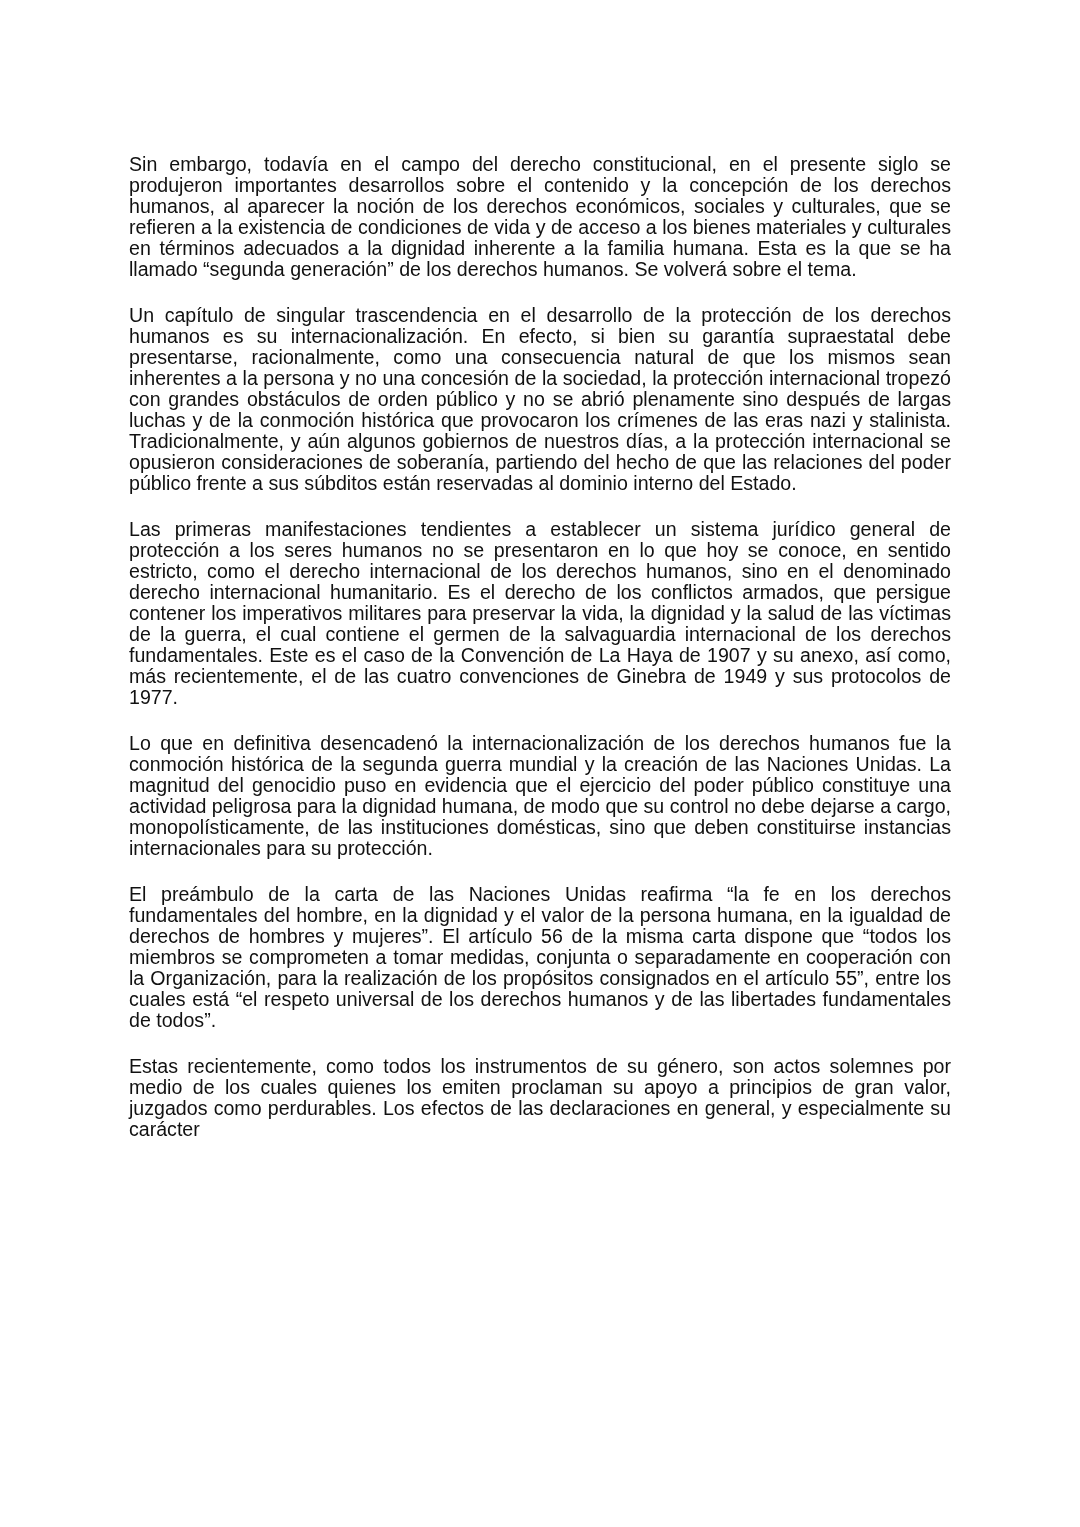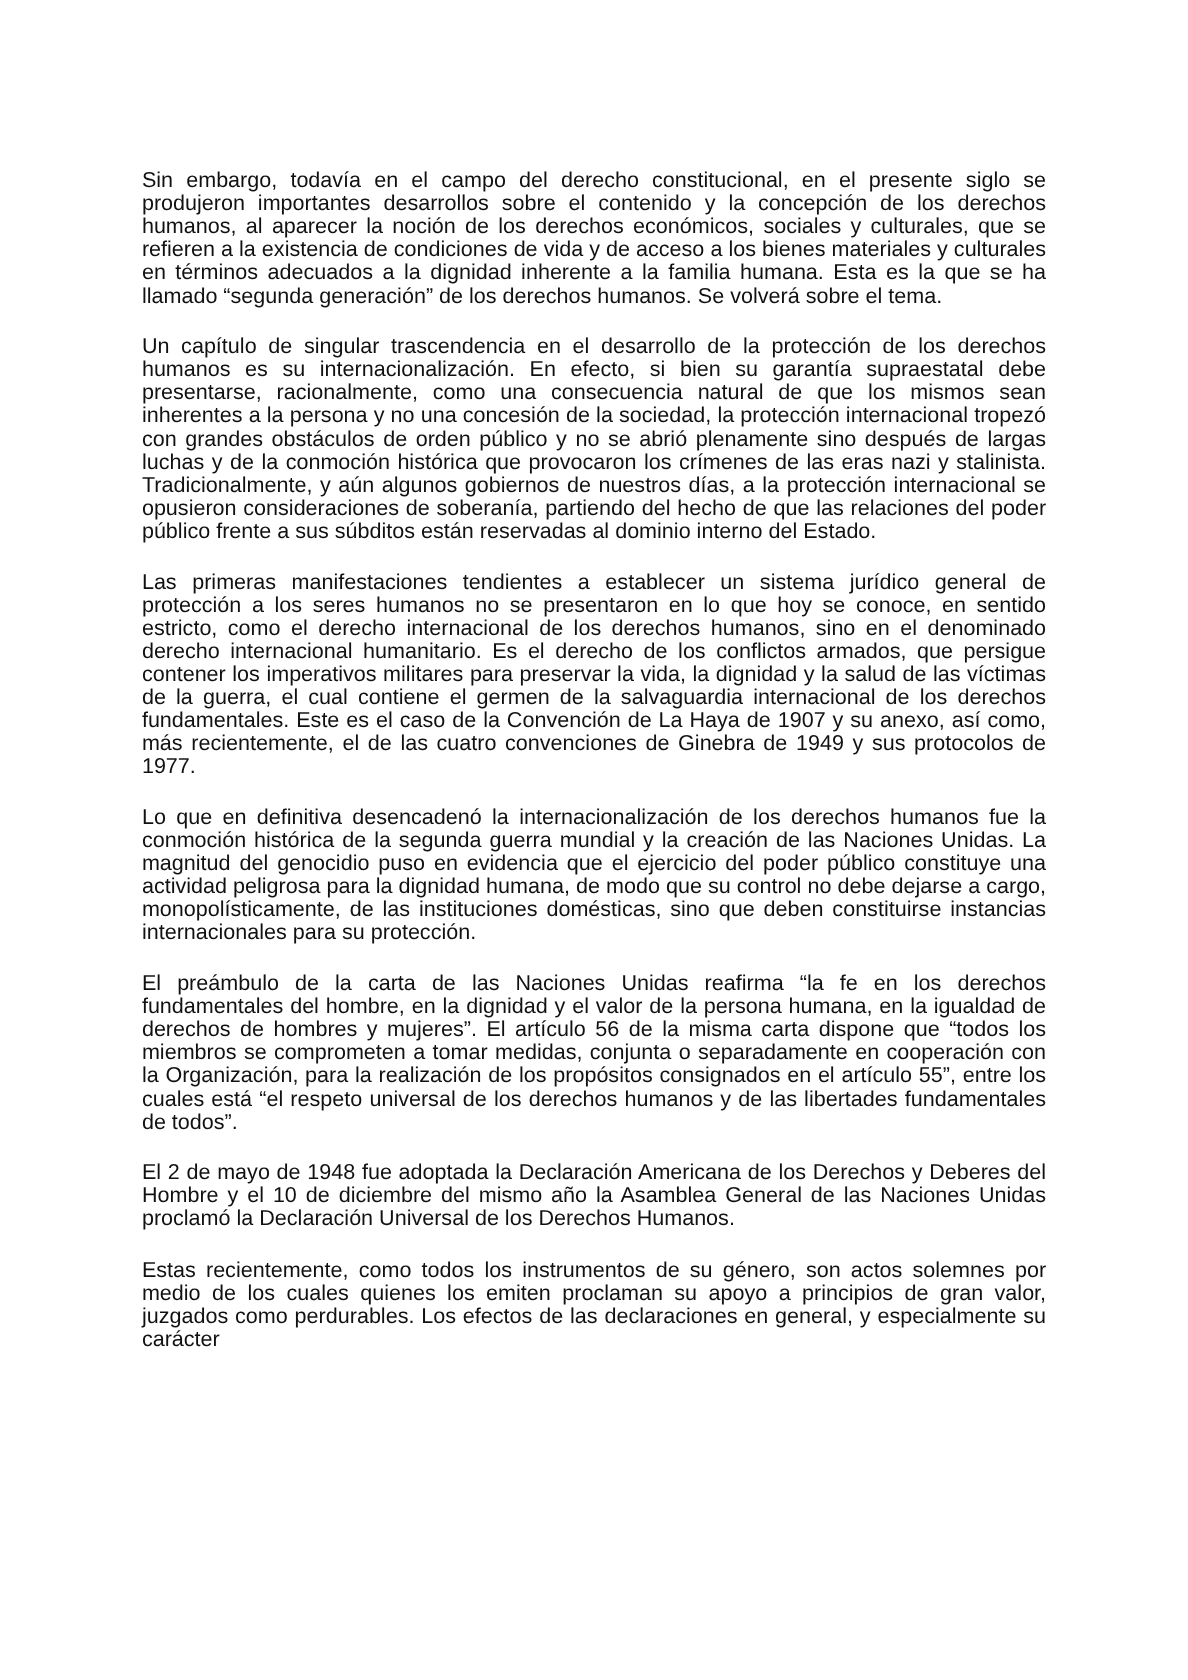--- a/index.html
+++ b/index.html
@@ -22,15 +22,14 @@
 </style>
 </head>
 <body>
 
 <div class="page">
   <p class="para">Sin embargo, todavía en el campo del derecho constitucional, en el presente siglo se produjeron importantes desarrollos sobre el contenido y la concepción de los derechos humanos, al aparecer la noción de los derechos económicos, sociales y culturales, que se refieren a la existencia de condiciones de vida y de acceso a los bienes materiales y culturales en términos adecuados a la dignidad inherente a la familia humana. Esta es la que se ha llamado “segunda generación” de los derechos humanos. Se volverá sobre el tema.</p>
   <p class="para">Un capítulo de singular trascendencia en el desarrollo de la protección de los derechos humanos es su internacionalización. En efecto, si bien su garantía supraestatal debe presentarse, racionalmente, como una consecuencia natural de que los mismos sean inherentes a la persona y no una concesión de la sociedad, la protección internacional tropezó con grandes obstáculos de orden público y no se abrió plenamente sino después de largas luchas y de la conmoción histórica que provocaron los crímenes de las eras nazi y stalinista. Tradicionalmente, y aún algunos gobiernos de nuestros días, a la protección internacional se opusieron consideraciones de soberanía, partiendo del hecho de que las relaciones del poder público frente a sus súbditos están reservadas al dominio interno del Estado.</p>
   <p class="para">Las primeras manifestaciones tendientes a establecer un sistema jurídico general de protección a los seres humanos no se presentaron en lo que hoy se conoce, en sentido estricto, como el derecho internacional de los derechos humanos, sino en el denominado derecho internacional humanitario. Es el derecho de los conflictos armados, que persigue contener los imperativos militares para preservar la vida, la dignidad y la salud de las víctimas de la guerra, el cual contiene el germen de la salvaguardia internacional de los derechos fundamentales. Este es el caso de la Convención de La Haya de 1907 y su anexo, así como, más recientemente, el de las cuatro convenciones de Ginebra de 1949 y sus protocolos de 1977.</p>
   <p class="para">Lo que en definitiva desencadenó la internacionalización de los derechos humanos fue la conmoción histórica de la segunda guerra mundial y la creación de las Naciones Unidas. La magnitud del genocidio puso en evidencia que el ejercicio del poder público constituye una actividad peligrosa para la dignidad humana, de modo que su control no debe dejarse a cargo, monopolísticamente, de las instituciones domésticas, sino que deben constituirse instancias internacionales para su protección.</p>
   <p class="para">El preámbulo de la carta de las Naciones Unidas reafirma “la fe en los derechos fundamentales del hombre, en la dignidad y el valor de la persona humana, en la igualdad de derechos de hombres y mujeres”. El artículo 56 de la misma carta dispone que “todos los miembros se comprometen a tomar medidas, conjunta o separadamente en cooperación con la Organización, para la realización de los propósitos consignados en el artículo 55”, entre los cuales está “el respeto universal de los derechos humanos y de las libertades fundamentales de todos”.</p>
-  <p class="para">El 2 de mayo de 1948 fue adoptada la Declaración Americana de los Derechos y Deberes del Hombre y el 10 de diciembre del mismo año la Asamblea General de las Naciones Unidas proclamó la Declaración Universal de los Derechos Humanos.</p>
   <p class="para">Estas recientemente, como todos los instrumentos de su género, son actos solemnes por medio de los cuales quienes los emiten proclaman su apoyo a principios de gran valor, juzgados como perdurables. Los efectos de las declaraciones en general, y especialmente su carácter</p>
 </div>
 
 </body></html>

